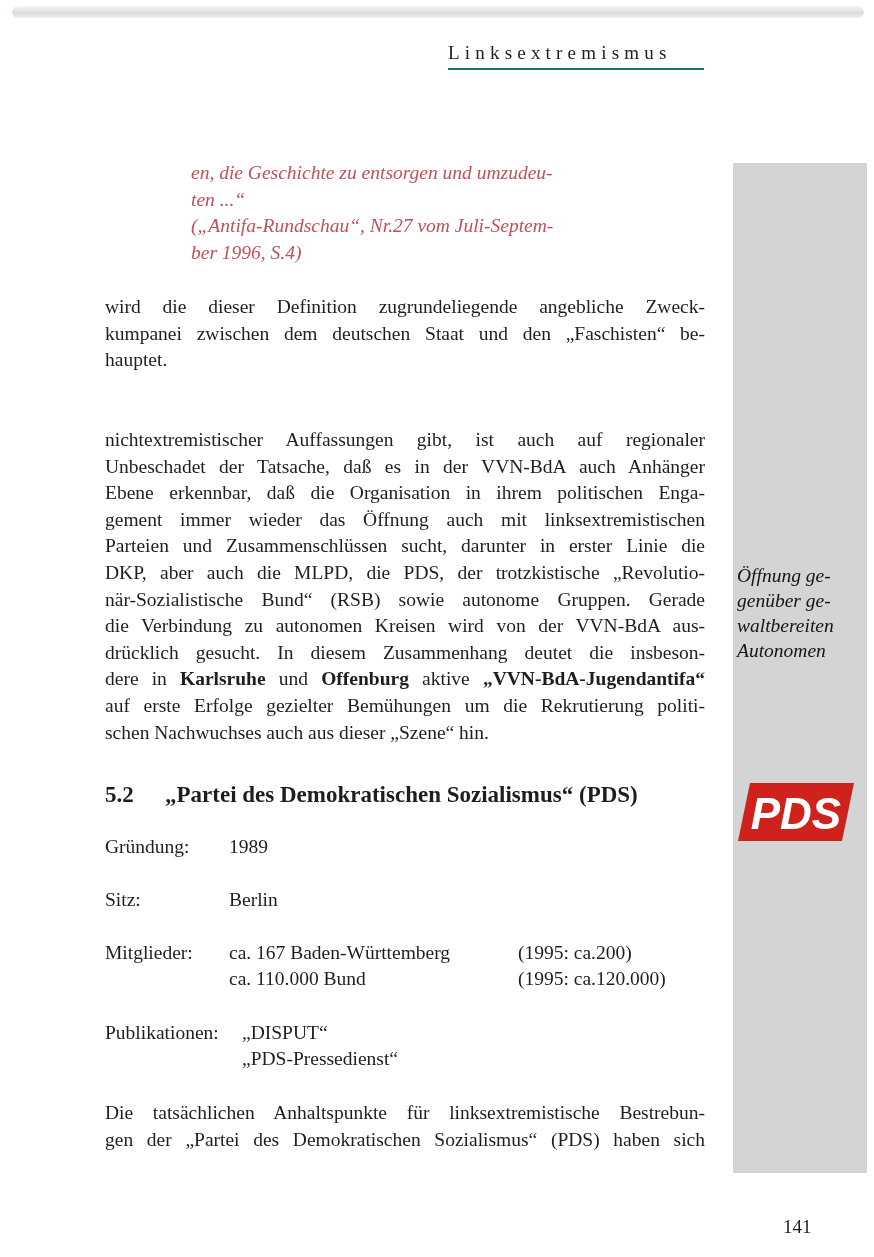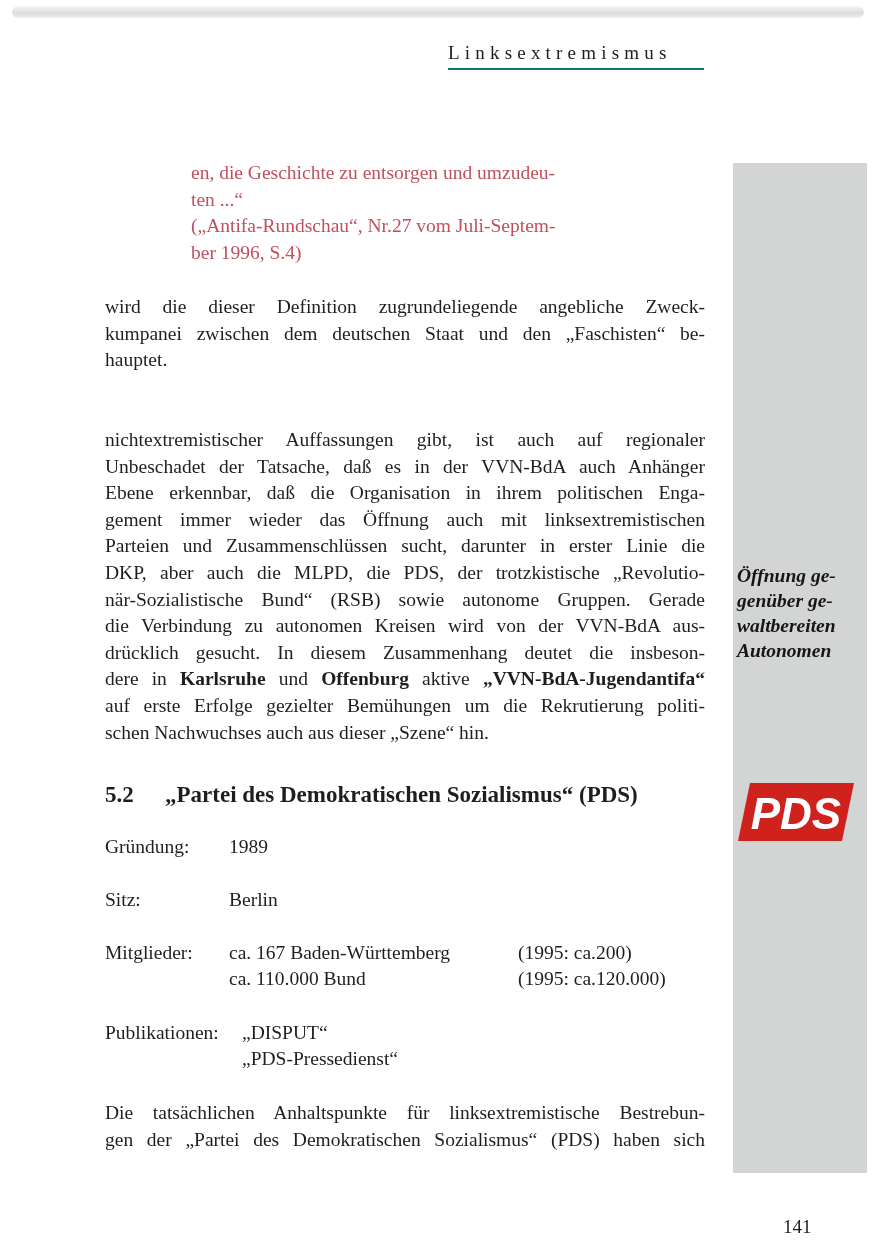--- a/index.html
+++ b/index.html
@@ -19,29 +19,29 @@
     font-size: 19px; letter-spacing: 5.2px; text-align: left;
     padding-bottom: 4px; border-bottom: 2px solid #0f766e;
     white-space: nowrap;
   }
   .sidebar {
     position: absolute; left: 733px; top: 163px; width: 134px; height: 1010px;
     background: #d3d5d4;
   }
   .margin-note {
     position: absolute; left: 737px; top: 563px; width: 130px;
-    font-weight: bold; font-style: italic; font-size: 19.5px; line-height: 25px;
+    font-weight: normal; font-style: italic; font-size: 19.5px; line-height: 25px;
     color: #151515;
   }
   .pds-logo {
     position: absolute; left: 736px; top: 781px; width: 120px; height: 62px;
   }
   .quote {
     position: absolute; left: 191px; top: 160px; width: 440px;
-    font-size: 19.5px; line-height: 26.5px;
+    font-style: italic; font-size: 19.5px; line-height: 26.5px;
     color: #c1505a;
   }
   .quote p { margin: 0; }
   .body-text {
     position: absolute; left: 105px; width: 600px;
     font-size: 19.5px; line-height: 26.6px; text-align: justify;
     margin: 0;
   }
   .body-text .line { display: block; text-align: justify; text-align-last: justify; white-space: nowrap; }
   .body-text .line.last { text-align-last: left; }

